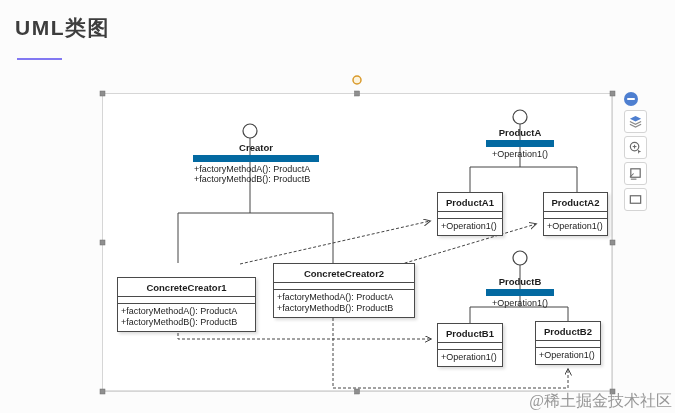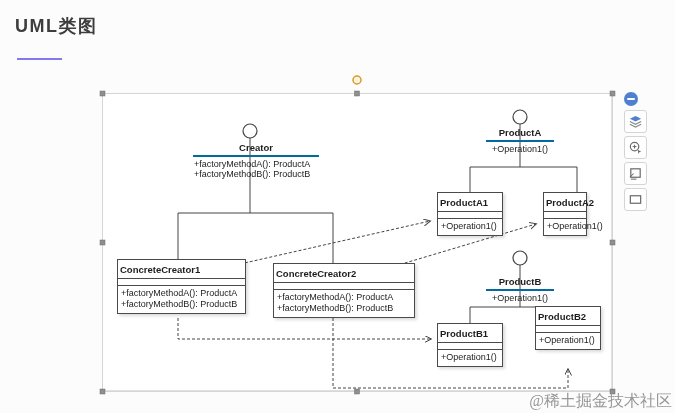--- a/index.html
+++ b/index.html
@@ -6,21 +6,21 @@
   html,body { width:675px; height:413px; }
   body {
     position:relative;
     background:#fcfcfc;
     font-family:"Liberation Sans", sans-serif;
     overflow:hidden;
   }
   
   .page-title {
     position:absolute; left:15px; top:14px;
-    font-size:18px; font-weight:bold; color:#3d3d3d;
+    font-size:21px; font-weight:bold; color:#3d3d3d;
     letter-spacing:1.5px;
   }
   .title-underline {
     position:absolute; left:17px; top:58px;
     width:45px; height:2px; background:#8278f2;
   }
   
   .canvas {
     position:absolute; left:102px; top:93px;
     width:510px; height:298px;
@@ -31,34 +31,34 @@
     z-index:2;
   }
   
   .uml-box {
     position:absolute; z-index:3;
     background:#fff; border:1px solid #4a4a4a;
     box-shadow:2px 2px 3px rgba(0,0,0,.14);
     font-size:9px; color:#1c1c1c;
   }
   .uml-box .box-title {
-    font-weight:bold; text-align:left; font-size:9.5px;
+    font-weight:bold; text-align:center; font-size:9.5px;
     padding:4px 2px 3px; border-bottom:1px solid #4a4a4a;
     white-space:nowrap;
   }
   .uml-box .box-attrs { height:7px; border-bottom:1px solid #4a4a4a; }
   .uml-box .box-methods { padding:2px 3px 3px; line-height:11px; white-space:nowrap; }
   
   .uml-free {
     position:absolute; z-index:3; font-size:9px; color:#1c1c1c;
     background:transparent;
   }
   .uml-free .free-title {
     font-weight:bold; text-align:center; font-size:9.5px;
-    padding-bottom:2px; border-bottom:2px solid #0369a1;
+    padding-bottom:2px; border-bottom:7px solid #0369a1;
     white-space:nowrap;
   }
   .uml-free .free-methods { padding:2px 1px 0; line-height:10px; white-space:nowrap; }
   .methods-left { text-align:left; }
   .methods-center { text-align:center; }
   
   .collapse-btn {
     position:absolute; left:624px; top:92px; z-index:5;
     width:14px; height:14px; border-radius:50%;
     background:#4e7fd0; cursor:pointer;
@@ -132,21 +132,21 @@
 </svg>
 
 <div class="uml-free" style="left:193px; top:142px; width:126px;">
   <div class="free-title">Creator</div>
   <div class="free-methods methods-left">
     <div>+factoryMethodA(): ProductA</div>
     <div>+factoryMethodB(): ProductB</div>
   </div>
 </div>
 
-<div class="uml-box" style="left:117px; top:259px; width:129px;">
+<div class="uml-box" style="left:117px; top:277px; width:139px;">
   <div class="box-title">ConcreteCreator1</div>
   <div class="box-attrs"></div>
   <div class="box-methods">
     <div>+factoryMethodA(): ProductA</div>
     <div>+factoryMethodB(): ProductB</div>
   </div>
 </div>
 
 <div class="uml-box" style="left:273px; top:263px; width:142px;">
   <div class="box-title">ConcreteCreator2</div>
@@ -165,21 +165,21 @@
 </div>
 
 <div class="uml-box" style="left:437px; top:192px; width:66px;">
   <div class="box-title">ProductA1</div>
   <div class="box-attrs"></div>
   <div class="box-methods">
     <div>+Operation1()</div>
   </div>
 </div>
 
-<div class="uml-box" style="left:543px; top:192px; width:44px;">
+<div class="uml-box" style="left:543px; top:192px; width:65px;">
   <div class="box-title">ProductA2</div>
   <div class="box-attrs"></div>
   <div class="box-methods">
     <div>+Operation1()</div>
   </div>
 </div>
 
 <div class="uml-free" style="left:486px; top:268px; width:68px;margin-top:8px;">
   <div class="free-title">ProductB</div>
   <div class="free-methods methods-center">
@@ -188,21 +188,21 @@
 </div>
 
 <div class="uml-box" style="left:437px; top:323px; width:66px;">
   <div class="box-title">ProductB1</div>
   <div class="box-attrs"></div>
   <div class="box-methods">
     <div>+Operation1()</div>
   </div>
 </div>
 
-<div class="uml-box" style="left:535px; top:306px; width:66px;">
+<div class="uml-box" style="left:535px; top:321px; width:66px;">
   <div class="box-title">ProductB2</div>
   <div class="box-attrs"></div>
   <div class="box-methods">
     <div>+Operation1()</div>
   </div>
 </div>
 
 <div class="collapse-btn"></div>
 
 <div class="tool-btn" style="top:110px;">

